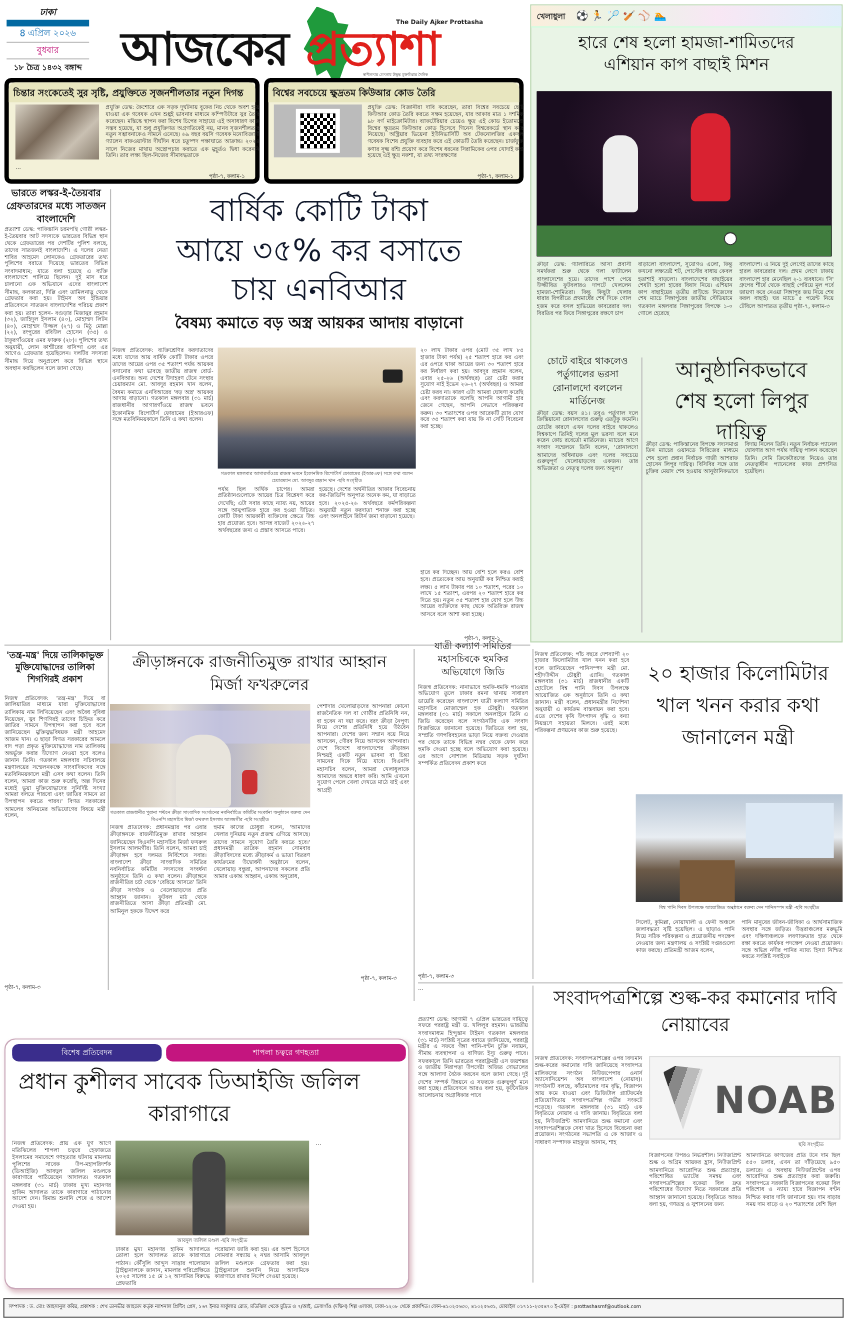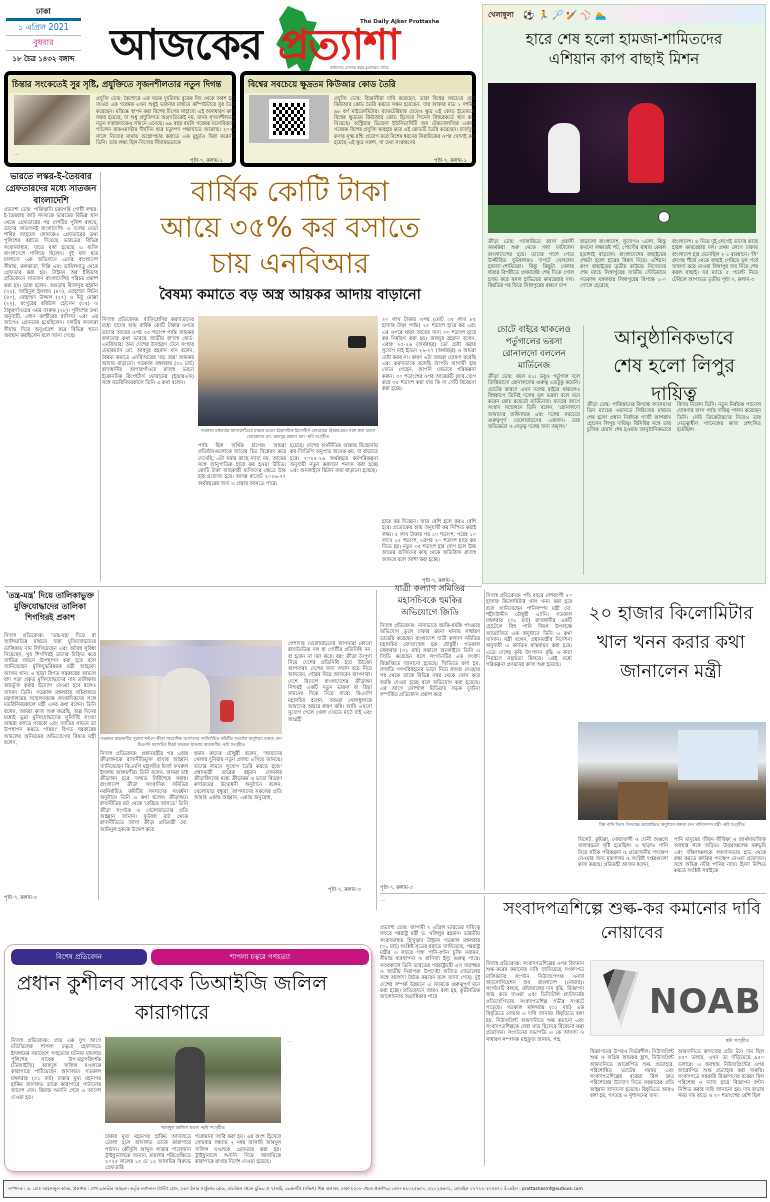--- a/index.html
+++ b/index.html
@@ -20,22 +20,22 @@
 .ph-minister{background:linear-gradient(180deg,#b9c7d6,#e8edf2 40%,#6c5a48 70%,#3a3a3a)}
 .ph-police{background:linear-gradient(180deg,#8ea27a,#5c6b48 40%,#b8b0a0 70%,#7d6f5d)}
 .rule{background:#bbb}
 .box{border:4px solid #000000;border-radius:6px}
 </style>
 </head>
 <body>
 
 <div class="abs" style="left:0;top:0;width:480px;height:86px;">
   <div class="abs" style="left:6px;top:6px;width:75px;height:64px;text-align:center;">
-    <div style="font-size:8px;line-height:12px;font-weight:bold;border-bottom:3px solid #0369a1;">ঢাকা</div>
-    <div style="font-size:8px;line-height:14px;color:#1a74b8;border-bottom:1px solid #bbb;">১ এপ্রিল 2021</div>
+    <div style="font-size:8px;line-height:12px;font-weight:bold;border-bottom:6px solid #0369a1;font-style:italic;">ঢাকা</div>
+    <div style="font-size:8px;line-height:14px;color:#1a74b8;border-bottom:1px solid #bbb;">8 এপ্রিল ২০২৬</div>
     <div style="font-size:8px;line-height:14px;color:#c2187a;border-bottom:1px solid #bbb;">বুধবার</div>
     <div style="font-size:7px;line-height:16px;font-weight:bold;">১৮ চৈত্র ১৪৩২ বঙ্গাব্দ</div>
   </div>
   <div class="abs" style="left:110px;top:6px;width:335px;height:68px;">
     <div class="abs" style="left:160px;top:0;width:60px;height:74px;background:#1f9a3c;clip-path:polygon(30% 0,55% 8%,62% 20%,78% 22%,70% 40%,85% 55%,72% 72%,60% 100%,45% 78%,30% 85%,22% 60%,10% 52%,22% 35%,15% 18%);"></div>
     <span class="abs" style="left:0;top:14px;font-size:42px;font-weight:bold;color:#111;line-height:50px;letter-spacing:-1px;">আজকের</span>
     <span class="abs" style="left:168px;top:14px;font-size:42px;font-weight:bold;color:#e0201b;line-height:50px;letter-spacing:-1px;">প্রত্যাশা</span>
     <span class="abs" style="left:250px;top:12px;font-size:5.5px;font-weight:bold;color:#222;">The Daily Ajker Prottasha</span>
     <span class="abs" style="left:220px;top:60px;font-size:3.5px;color:#444;">স্বাধীনতার চেতনায় উদ্বুদ্ধ মুক্তচিন্তার দৈনিক</span>
   </div>
@@ -85,21 +85,21 @@
   </div>
 </div>
 
 <div class="abs" style="left:4px;top:170px;width:94px;height:400px;">
   <div class="hl" style="font-size:8.5px;line-height:12px;height:36px;font-weight:bold;">ভারতে লস্কর-ই-তৈয়বার গ্রেফতারদের মধ্যে সাতজন বাংলাদেশি</div>
   <div class="txt" style="height:364px;">প্রত্যাশা ডেস্ক: পাকিস্তানি চরমপন্থি গোষ্ঠী লস্কর-ই-তৈয়বার আট সদস্যকে ভারতের বিভিন্ন স্থান থেকে গ্রেফতারের পর দেশটির পুলিশ বলছে, তাদের সাতজনই বাংলাদেশি। এ দলের নেতা শাবির আহমেদ লোনকেও গ্রেফতারের তথ্য পুলিশের বরাতে দিয়েছে ভারতের বিভিন্ন সংবাদমাধ্যম; যাতে বলা হয়েছে এ ব্যক্তি বাংলাদেশে পালিয়ে ছিলেন। দুই মাস ধরে চালানো এক অভিযানে এদের বাংলাদেশ সীমান্ত, কলকাতা, দিল্লি এবং তামিলনাড়ু থেকে গ্রেফতার করা হয়। টাইমস অব ইন্ডিয়ার প্রতিবেদনে সাতজন বাংলাদেশির পরিচয় প্রকাশ করা হয়। তারা হলেন- বগুড়ার মিজানুর রহমান (৩২), জাহিদুল ইসলাম (৪০), মোহাম্মদ লিটন (৪০), মোহাম্মদ উজ্জল (২৭) ও মিঠু মোল্লা (২২), রংপুরের রবিউল হোসেন (৩৫) ও ঠাকুরগাঁওয়ের ওমর ফারুক (২৮)। পুলিশের তথ্য অনুযায়ী, লোন কাশ্মীরের বাসিন্দা এবং এর আগেও গ্রেফতার হয়েছিলেন। দলটির সদস্যরা সীমান্ত দিয়ে অনুপ্রবেশ করে বিভিন্ন স্থানে অবস্থান করছিলেন বলে জানা গেছে।</div>
 </div>
 <div class="abs rule" style="left:100px;top:172px;width:1px;height:410px;"></div>
 
 <div class="abs" style="left:102px;top:172px;width:376px;height:415px;">
-  <div class="hl" style="color:#a16207;font-size:28px;line-height:36px;height:112px;padding-top:2px;">
+  <div class="hl" style="color:#0f172a;font-size:28px;line-height:36px;height:112px;padding-top:2px;">
     <div>বার্ষিক কোটি টাকা</div>
     <div>আয়ে ৩৫% কর বসাতে</div>
     <div>চায় এনবিআর</div>
   </div>
   <div class="hl" style="font-size:14px;line-height:20px;height:22px;font-weight:bold;">বৈষম্য কমাতে বড় অস্ত্র আয়কর আদায় বাড়ানো</div>
   <div class="abs txt" style="left:0;top:144px;width:92px;height:268px;">নিজস্ব প্রতিবেদক: ব্যক্তিশ্রেণির করদাতাদের মধ্যে যাদের আয় বার্ষিক কোটি টাকার ওপরে তাদের আয়ের ওপর ৩৫ শতাংশ পর্যন্ত আয়কর বসানোর কথা ভাবছে জাতীয় রাজস্ব বোর্ড-এনবিআর। অন্য দেশের উদাহরণ টেনে সংস্থার চেয়ারম্যান মো. আবদুর রহমান খান বলেন, বৈষম্য কমাতে এনবিআরের 'বড় অস্ত্র' আয়কর আদায় বাড়ানো। গতকাল মঙ্গলবার (৩১ মার্চ) রাজধানীর আগারগাঁওয়ে রাজস্ব ভবনে ইকোনমিক রিপোর্টার্স ফোরামের (ইআরএফ) সঙ্গে মতবিনিময়কালে তিনি এ কথা বলেন।</div>
   <div class="abs photo ph-meet" style="left:96px;top:144px;width:180px;height:110px;">
     <div class="abs" style="left:150px;top:20px;width:18px;height:12px;background:#222;border-radius:2px;"></div>
   </div>
   <div class="abs" style="left:96px;top:256px;width:180px;font-size:4.2px;line-height:5.5px;text-align:center;color:#444;">গতকাল মঙ্গলবার আগারগাঁওয়ে রাজস্ব ভবনে ইকোনমিক রিপোর্টার্স ফোরামের (ইআরএফ) সঙ্গে কথা বলেন চেয়ারম্যান মো. আবদুর রহমান খান -ছবি সংগৃহীত</div>
@@ -112,20 +112,21 @@
 <div class="abs rule" style="left:4px;top:586px;width:478px;height:1px;"></div>
 
 <div class="abs" style="left:4px;top:590px;width:92px;height:310px;">
   <div class="hl" style="font-size:8px;line-height:11px;height:42px;font-weight:bold;">'তন্ত্র-মন্ত্র' দিয়ে তালিকাভুক্ত মুক্তিযোদ্ধাদের তালিকা শিগগিরই প্রকাশ</div>
   <div class="txt" style="height:262px;">নিজস্ব প্রতিবেদক: 'তন্ত্র-মন্ত্র' দিয়ে বা জালিয়াতির মাধ্যমে যারা মুক্তিযোদ্ধাদের তালিকায় নাম লিখিয়েছেন এবং অবৈধ সুবিধা নিয়েছেন, খুব শিগগিরই তাদের চিহ্নিত করে জাতির সামনে উপস্থাপন করা হবে বলে জানিয়েছেন মুক্তিযুদ্ধবিষয়ক মন্ত্রী আহমেদ আজম খান। এ ছাড়া বিগত সরকারের আমলে বাদ পড়া প্রকৃত মুক্তিযোদ্ধাদের নাম তালিকায় অন্তর্ভুক্ত করার উদ্যোগ নেওয়া হবে বলেও জানান তিনি। গতকাল মঙ্গলবার সচিবালয়ে মন্ত্রণালয়ের সম্মেলনকক্ষে সাংবাদিকদের সঙ্গে মতবিনিময়কালে মন্ত্রী এসব কথা বলেন। তিনি বলেন, আমরা কাজ শুরু করেছি, অল্প দিনের মধ্যেই ভুয়া মুক্তিযোদ্ধাদের সুনির্দিষ্ট সংখ্যা আমরা বলতে পারবো এবং জাতির সামনে তা উপস্থাপন করতে পারব।' বিগত সরকারের আমলের অনিয়মের অভিযোগের বিষয়ে মন্ত্রী বলেন,</div>
   <div style="font-size:5px;">পৃষ্ঠা-৭, কলাম-৩</div>
 </div>
 <div class="abs rule" style="left:98px;top:590px;width:1px;height:310px;"></div>
 
 <div class="abs" style="left:100px;top:590px;width:272px;height:310px;">
+  <div class="hl" style="font-size:14.5px;line-height:21px;height:50px;padding:2px 20px;">ক্রীড়াঙ্গনকে রাজনীতিমুক্ত রাখার আহ্বান মির্জা ফখরুলের</div>
   <div class="abs photo ph-bnp" style="left:0;top:50px;width:182px;height:94px;">
     <div class="abs" style="left:0;top:6px;width:182px;height:30px;background:rgba(200,200,230,.7);"></div>
     <div class="abs" style="left:60px;top:28px;width:50px;height:66px;background:#e8e4dc;border-radius:22px 22px 4px 4px;"></div>
     <div class="abs" style="left:120px;top:60px;width:14px;height:22px;background:#c33;border-radius:4px;"></div>
   </div>
   <div class="abs" style="left:0;top:146px;width:182px;font-size:4.2px;line-height:5.5px;text-align:center;color:#444;">গতকাল রাজধানীর পুরানা পল্টনে ক্রীড়া সাংবাদিক সংগঠনের নবনির্বাচিত কমিটির সংবর্ধনা অনুষ্ঠানে বক্তব্য দেন বিএনপি মহাসচিব মির্জা ফখরুল ইসলাম আলমগীর -ছবি সংগৃহীত</div>
   <div class="abs txt" style="left:0;top:160px;width:88px;height:146px;">নিজস্ব প্রতিবেদক: প্রধানমন্ত্রীর পর এবার ক্রীড়াঙ্গনকে রাজনীতিমুক্ত রাখার আহ্বান জানিয়েছেন বিএনপি মহাসচিব মির্জা ফখরুল ইসলাম আলমগীর। তিনি বলেন, আমরা চাই ক্রীড়াঙ্গন হবে দলমত নির্বিশেষে সবার। বাংলাদেশ ক্রীড়া সাংবাদিক সমিতির নবনির্বাচিত কমিটির সদস্যদের সংবর্ধনা অনুষ্ঠানে তিনি এ কথা বলেন। ক্রীড়াঙ্গনে রাজনীতির চর্চা থেকে 'বেরিয়ে আসতে' তিনি ক্রীড়া সংগঠক ও খেলোয়াড়দের প্রতি আহ্বান জানান। ফুটবল মাঠ থেকে রাজনীতিতে আসা ক্রীড়া প্রতিমন্ত্রী মো. আমিনুল হককে উদ্দেশ করে</div>
   <div class="abs txt" style="left:94px;top:160px;width:88px;height:146px;">হুমাম কাদের চৌধুরী বলেন, 'আমাদের খেলার দুনিয়ায় নতুন প্রজন্ম এগিয়ে আসছে। তাদের সামনে সুযোগ তৈরি করতে হবে।' প্রধানমন্ত্রী তারেক রহমান সোমবার ক্রীড়াবিদদের মধ্যে ক্রীড়াকর্ম ও ভাতা বিতরণ কার্যক্রমের উদ্বোধনী অনুষ্ঠানে বলেন, খেলোয়াড় বন্ধুরা, আপনাদের সকলের প্রতি আমার একান্ত আহ্বান, একান্ত অনুরোধ,</div>
   <div class="abs txt" style="left:188px;top:50px;width:84px;height:246px;">পেশাদার খেলোয়াড়দের আপনারা কোনো রাজনৈতিক দল বা গোষ্ঠীর প্রতিনিধি নন, বা হবেন না দয়া করে। বরং ক্রীড়া নৈপুণ্য নিয়ে দেশের প্রতিনিধি হয়ে উঠবেন আপনারা। দেশের জন্য সম্মান বয়ে নিয়ে আসবেন, গৌরব নিয়ে আসবেন আপনারা। দেশে বিদেশে বাংলাদেশের ক্রীড়াঙ্গন নিশ্চয়ই একটি নতুন ভাবনা বা চিন্তা সামনের দিকে নিয়ে যাবে। বিএনপি মহাসচিব বলেন, আমরা খেলাধুলাকে আমাদের অন্তরে ধারণ করি। আমি এখনো সুযোগ পেলে খেলা দেখতে মাঠে যাই এবং আগ্রহী</div>
   <div class="abs" style="left:228px;top:296px;font-size:5px;">পৃষ্ঠা-৭, কলাম-৩</div>

